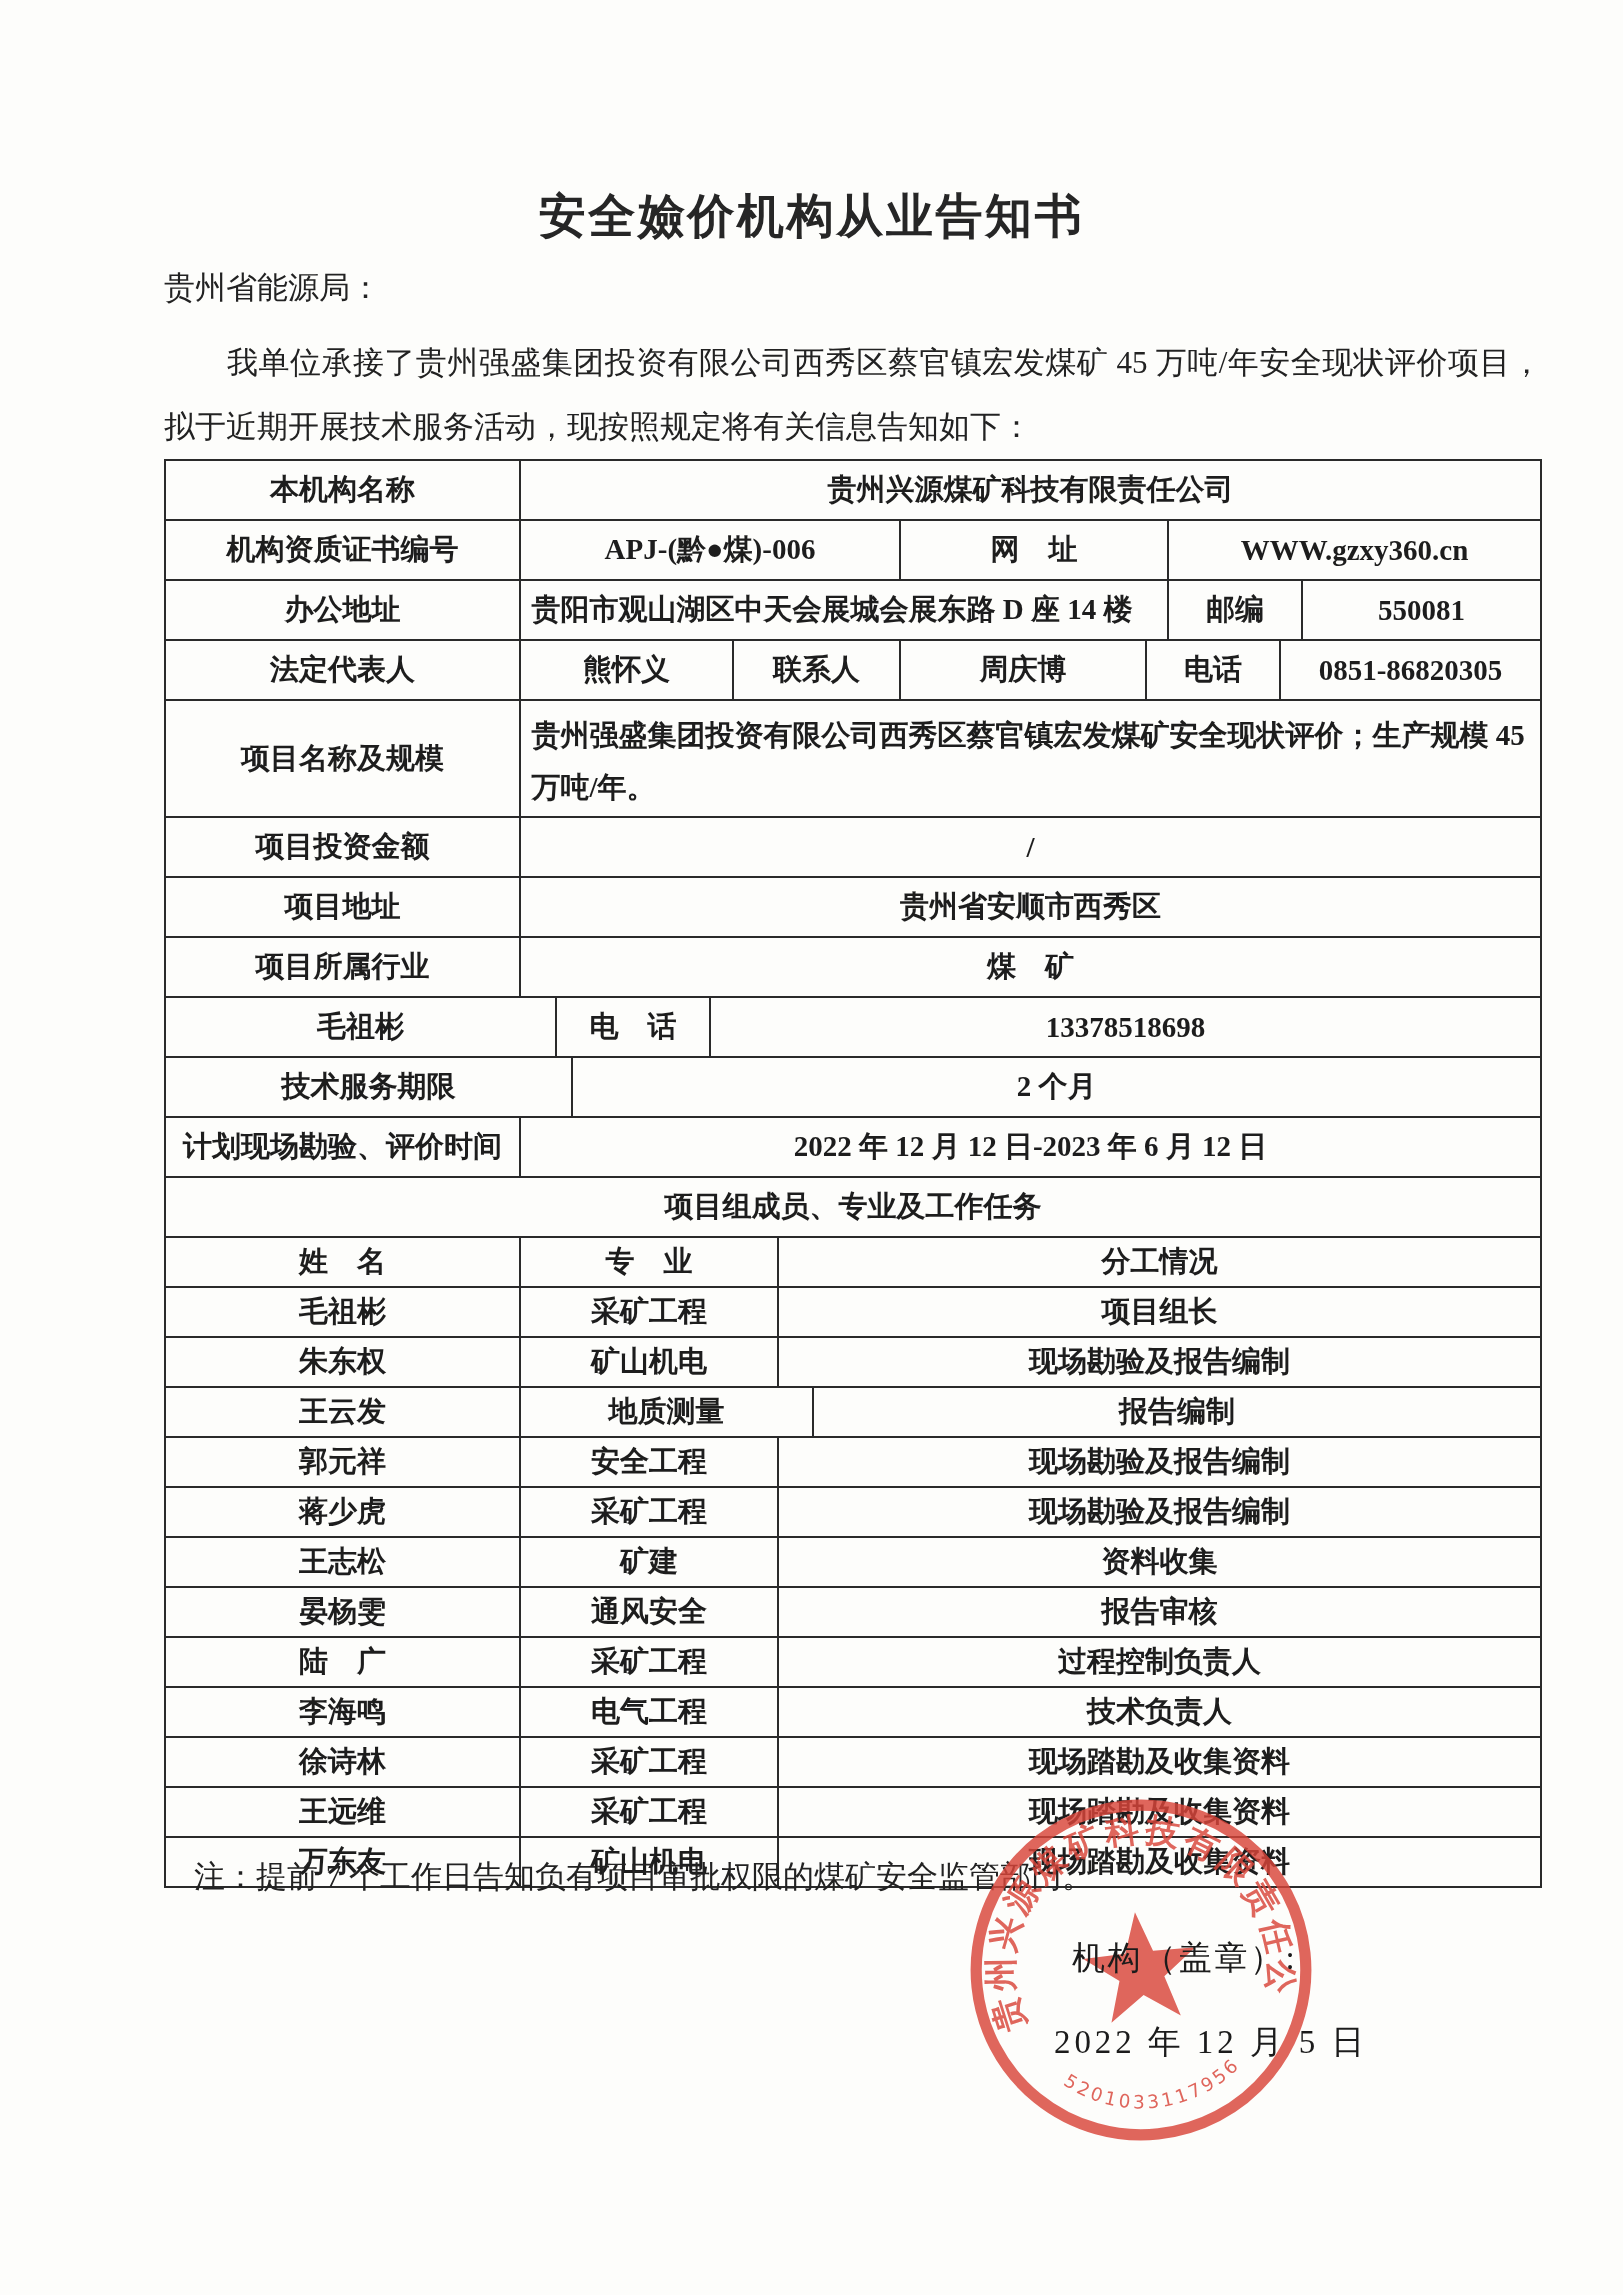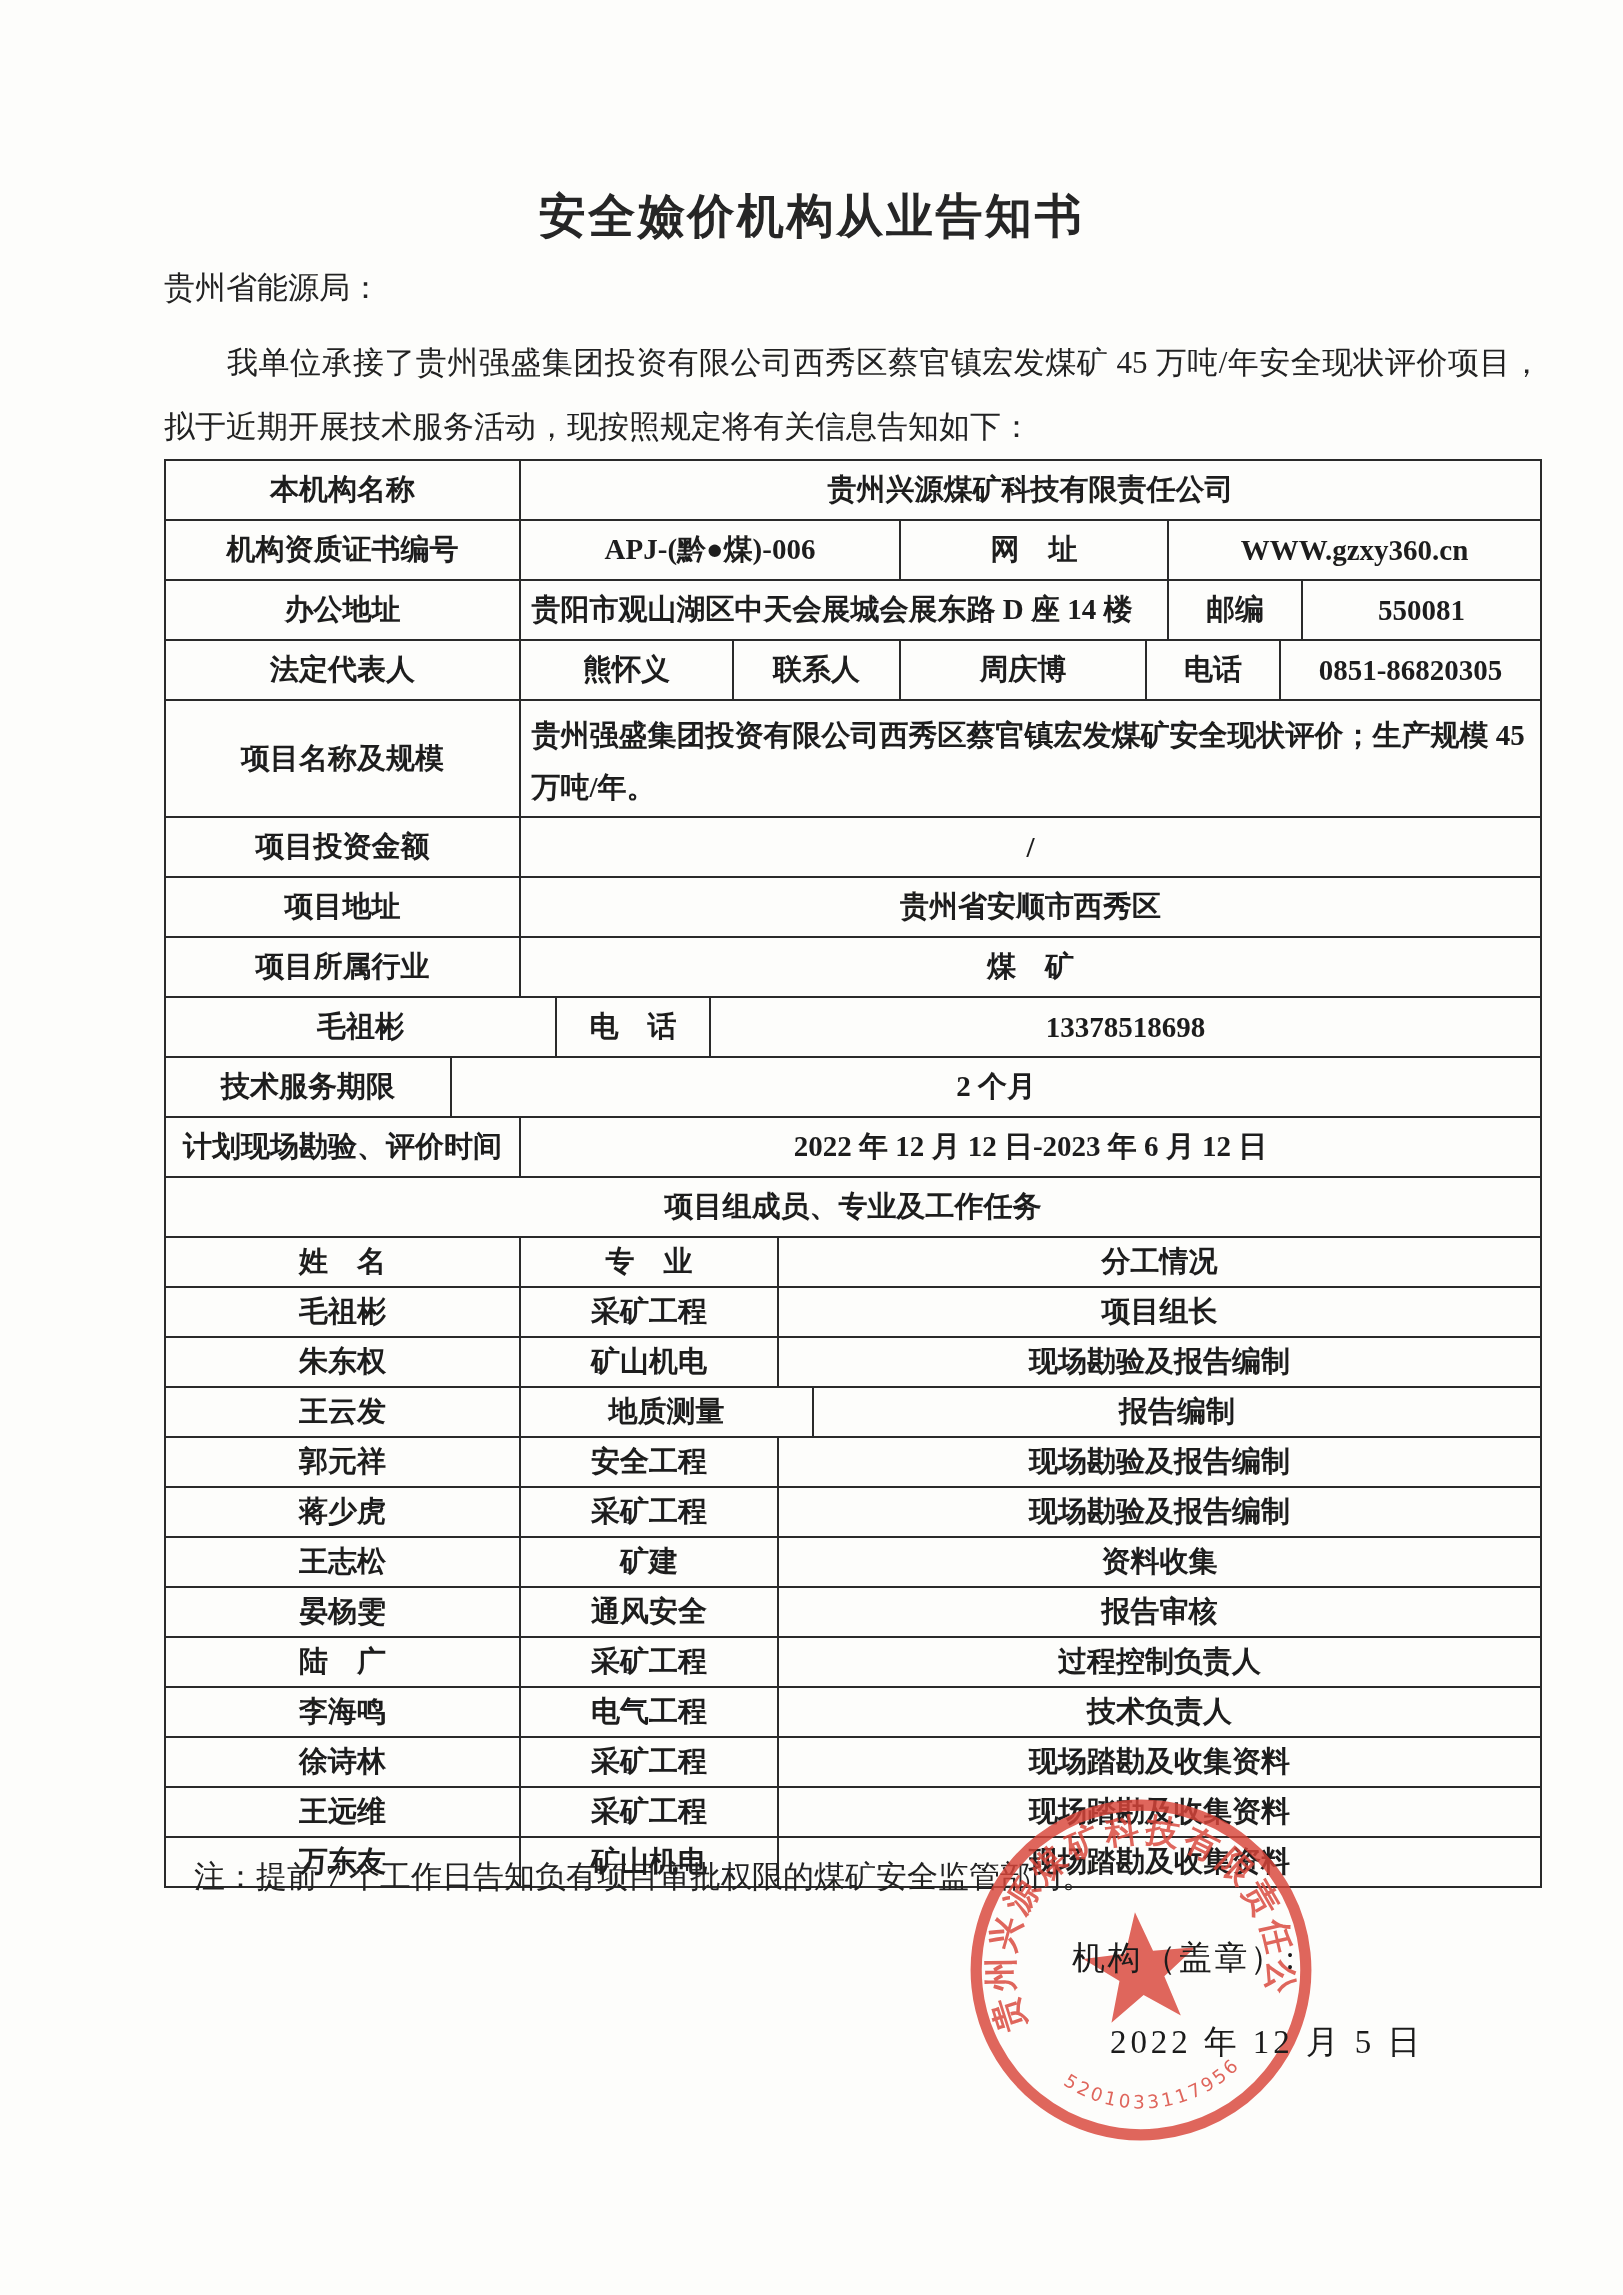--- a/index.html
+++ b/index.html
@@ -44,21 +44,21 @@
   .mrow .cell{height:48px;}
   .note{
     position:absolute;top:1856px;left:194px;
     font-size:31px;color:#222;
   }
   .sign-label{
     position:absolute;top:1936px;left:1072px;
     font-size:33px;color:#1b1b1b;letter-spacing:2.6px;
   }
   .sign-date{
-    position:absolute;top:2020px;left:1110px;
+    position:absolute;top:2020px;left:1054px;
     font-size:33px;color:#1b1b1b;letter-spacing:3.9px;
   }
   .seal{
     position:absolute;top:1792px;left:963px;width:356px;height:356px;
     opacity:.82;
   }
 </style>
 </head>
 <body>
 
@@ -106,21 +106,21 @@
   <div class="row">
     <div class="cell" style="width:353px">项目所属行业</div>
     <div class="cell grow">煤　矿</div>
   </div>
   <div class="row">
     <div class="cell" style="width:389px">毛祖彬</div>
     <div class="cell" style="width:154px">电　话</div>
     <div class="cell grow">13378518698</div>
   </div>
   <div class="row">
-    <div class="cell" style="width:284px">技术服务期限</div>
+    <div class="cell" style="width:405px">技术服务期限</div>
     <div class="cell grow">2 个月</div>
   </div>
   <div class="row">
     <div class="cell" style="width:353px">计划现场勘验、评价时间</div>
     <div class="cell grow">2022 年 12 月 12 日-2023 年 6 月 12 日</div>
   </div>
   <div class="row">
     <div class="cell grow">项目组成员、专业及工作任务</div>
   </div>
   <div class="row mrow">

